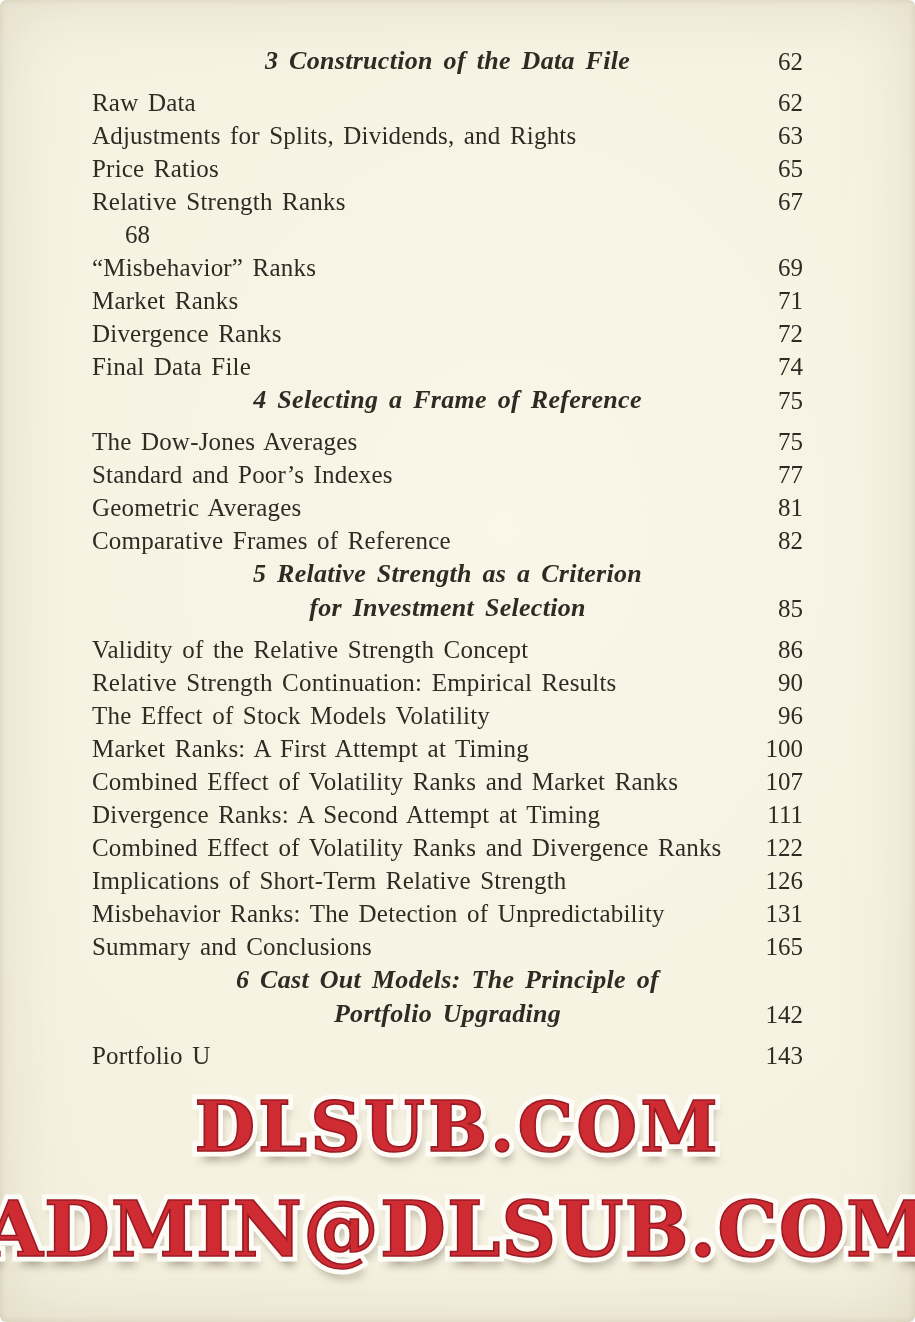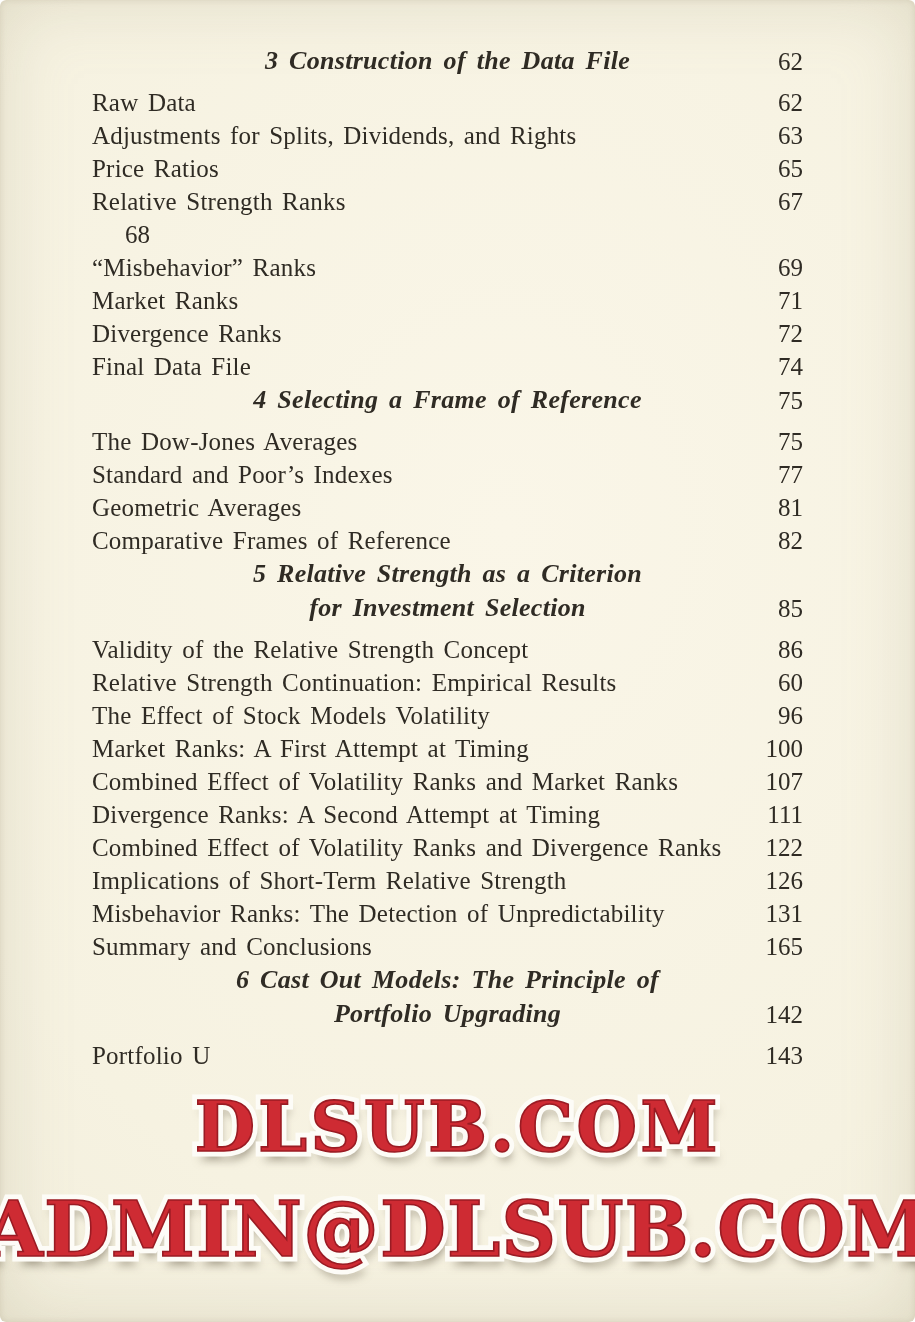--- a/index.html
+++ b/index.html
@@ -193,21 +193,21 @@
             <div class="heading-line">for Investment Selection</div>
           </div>
           <div class="page-num heading-page">85</div>
         </div>
         <div class="item-row">
           <div class="item-label">Validity of the Relative Strength Concept</div>
           <div class="page-num">86</div>
         </div>
         <div class="item-row">
           <div class="item-label">Relative Strength Continuation: Empirical Results</div>
-          <div class="page-num">60</div>
+          <div class="page-num">90</div>
         </div>
         <div class="item-row">
           <div class="item-label">The Effect of Stock Models Volatility</div>
           <div class="page-num">96</div>
         </div>
         <div class="item-row">
           <div class="item-label">Market Ranks: A First Attempt at Timing</div>
           <div class="page-num">100</div>
         </div>
         <div class="item-row">

